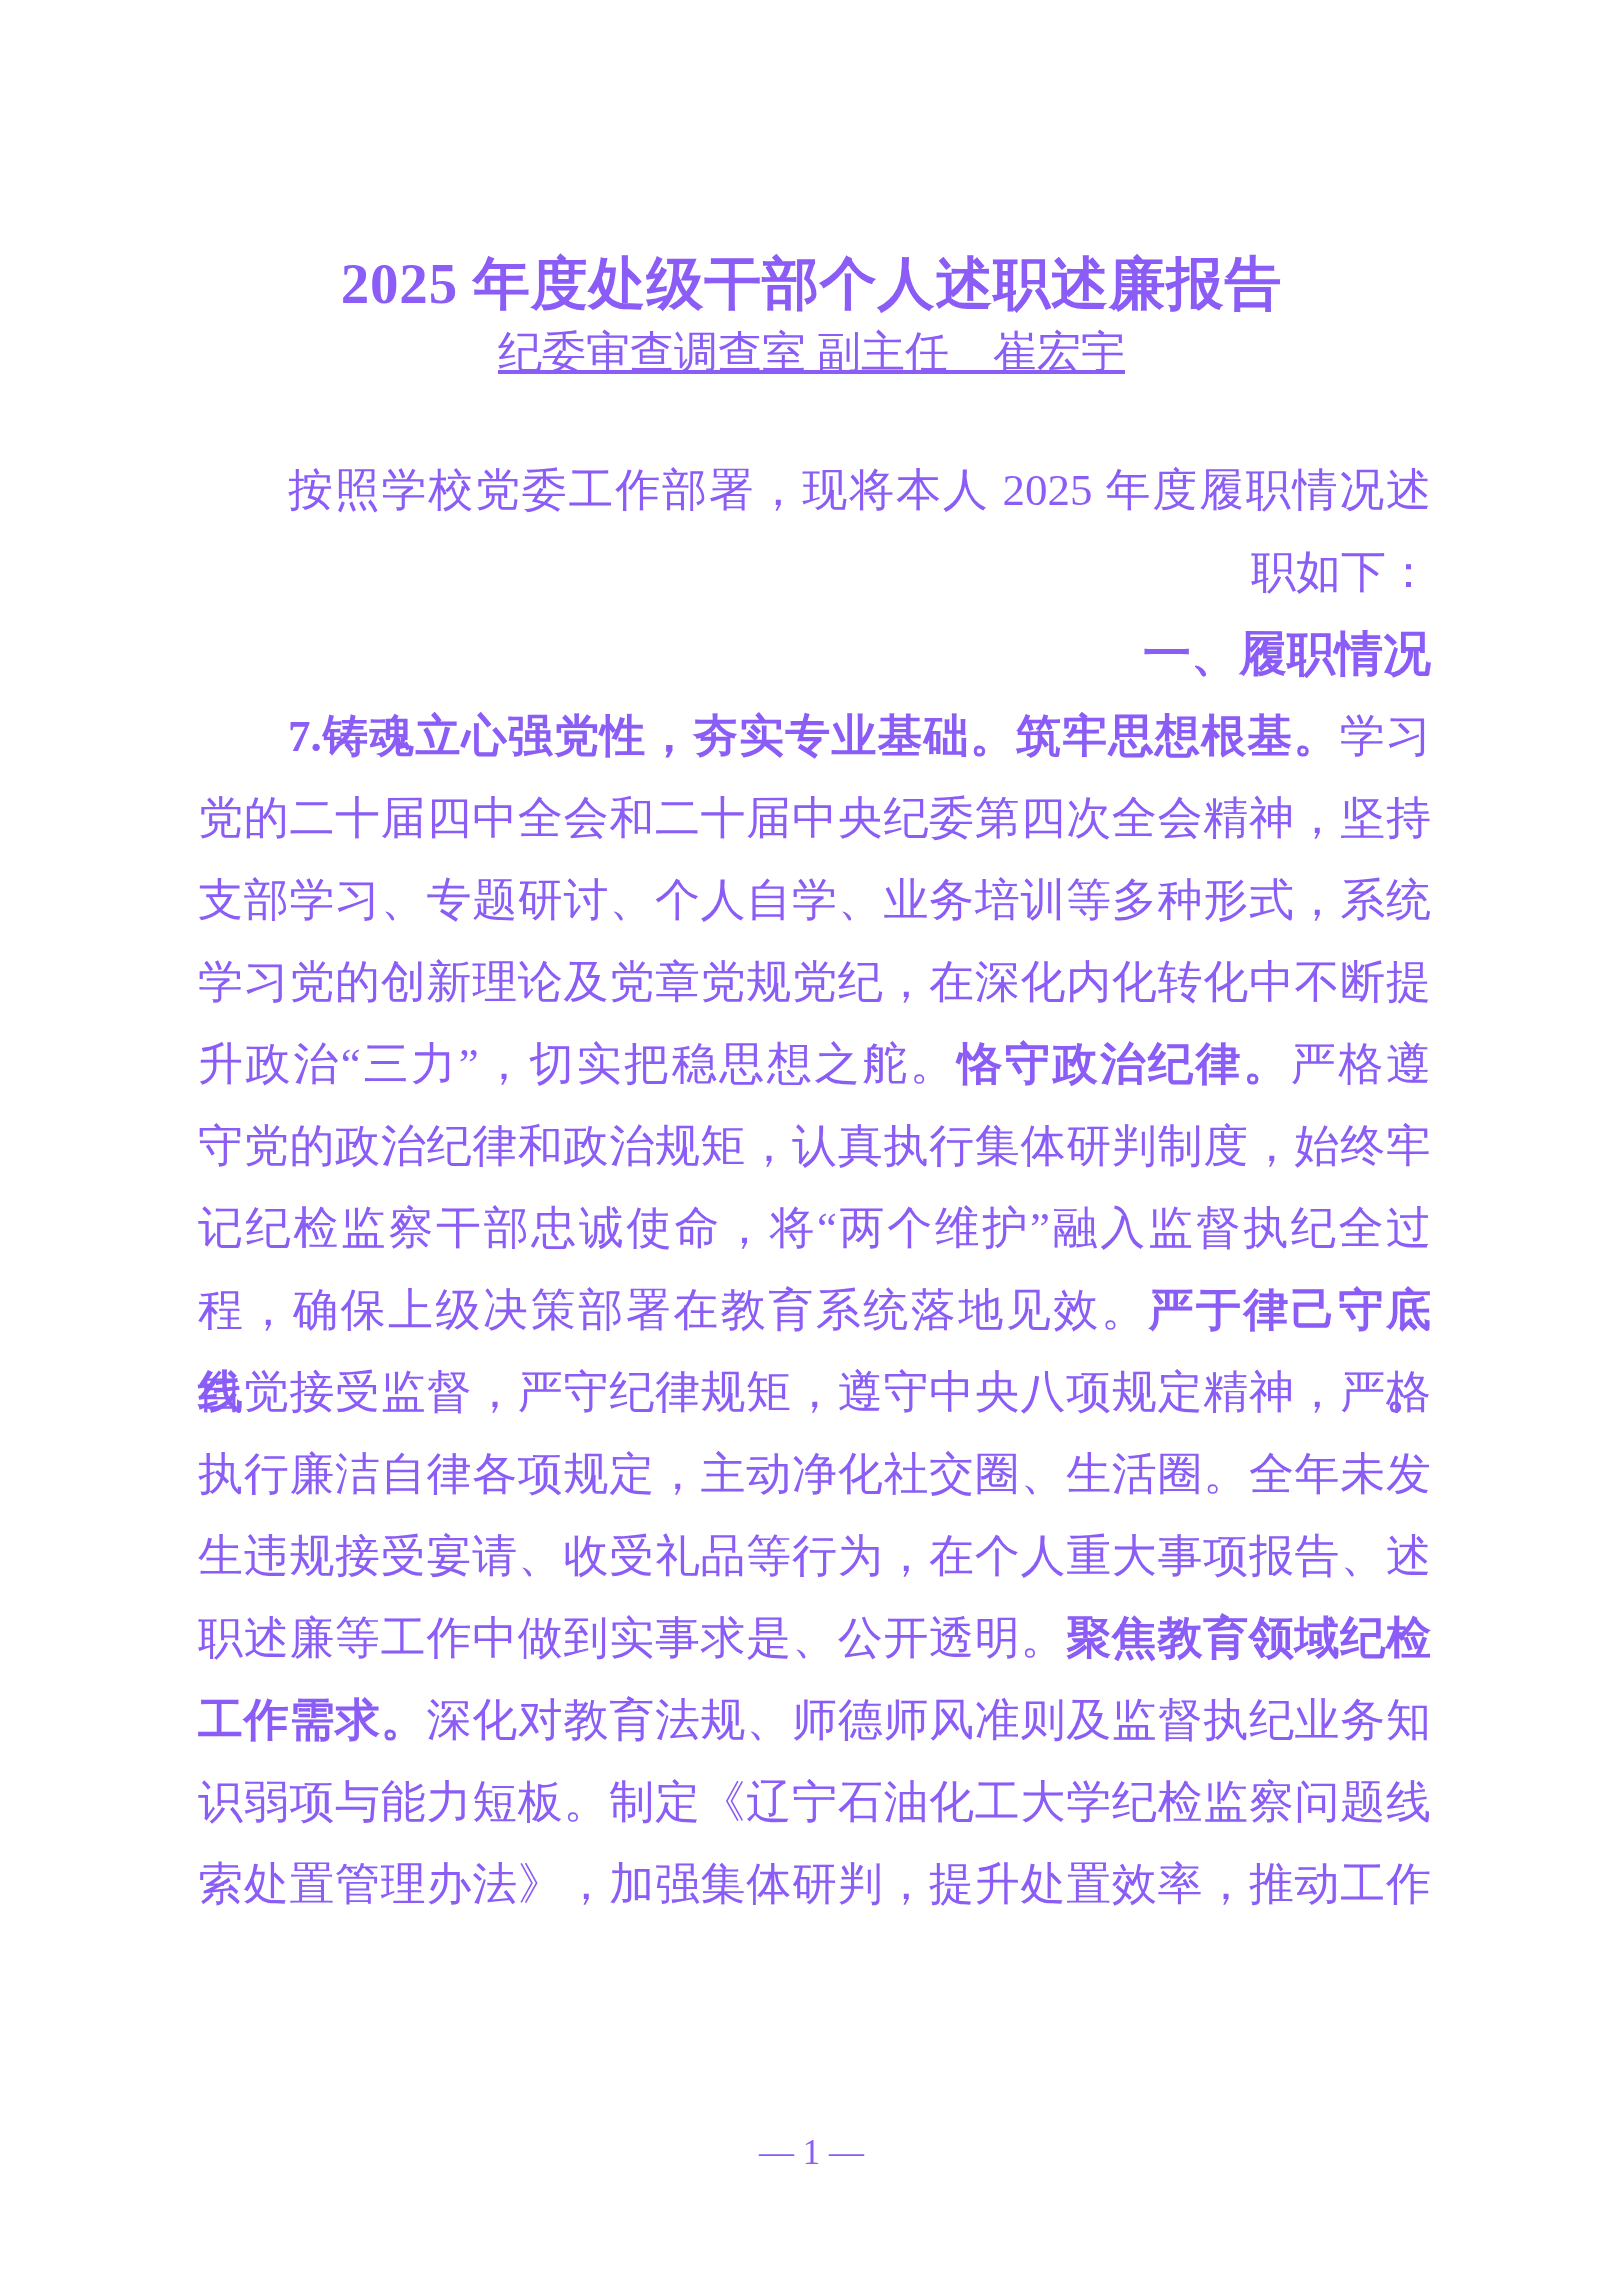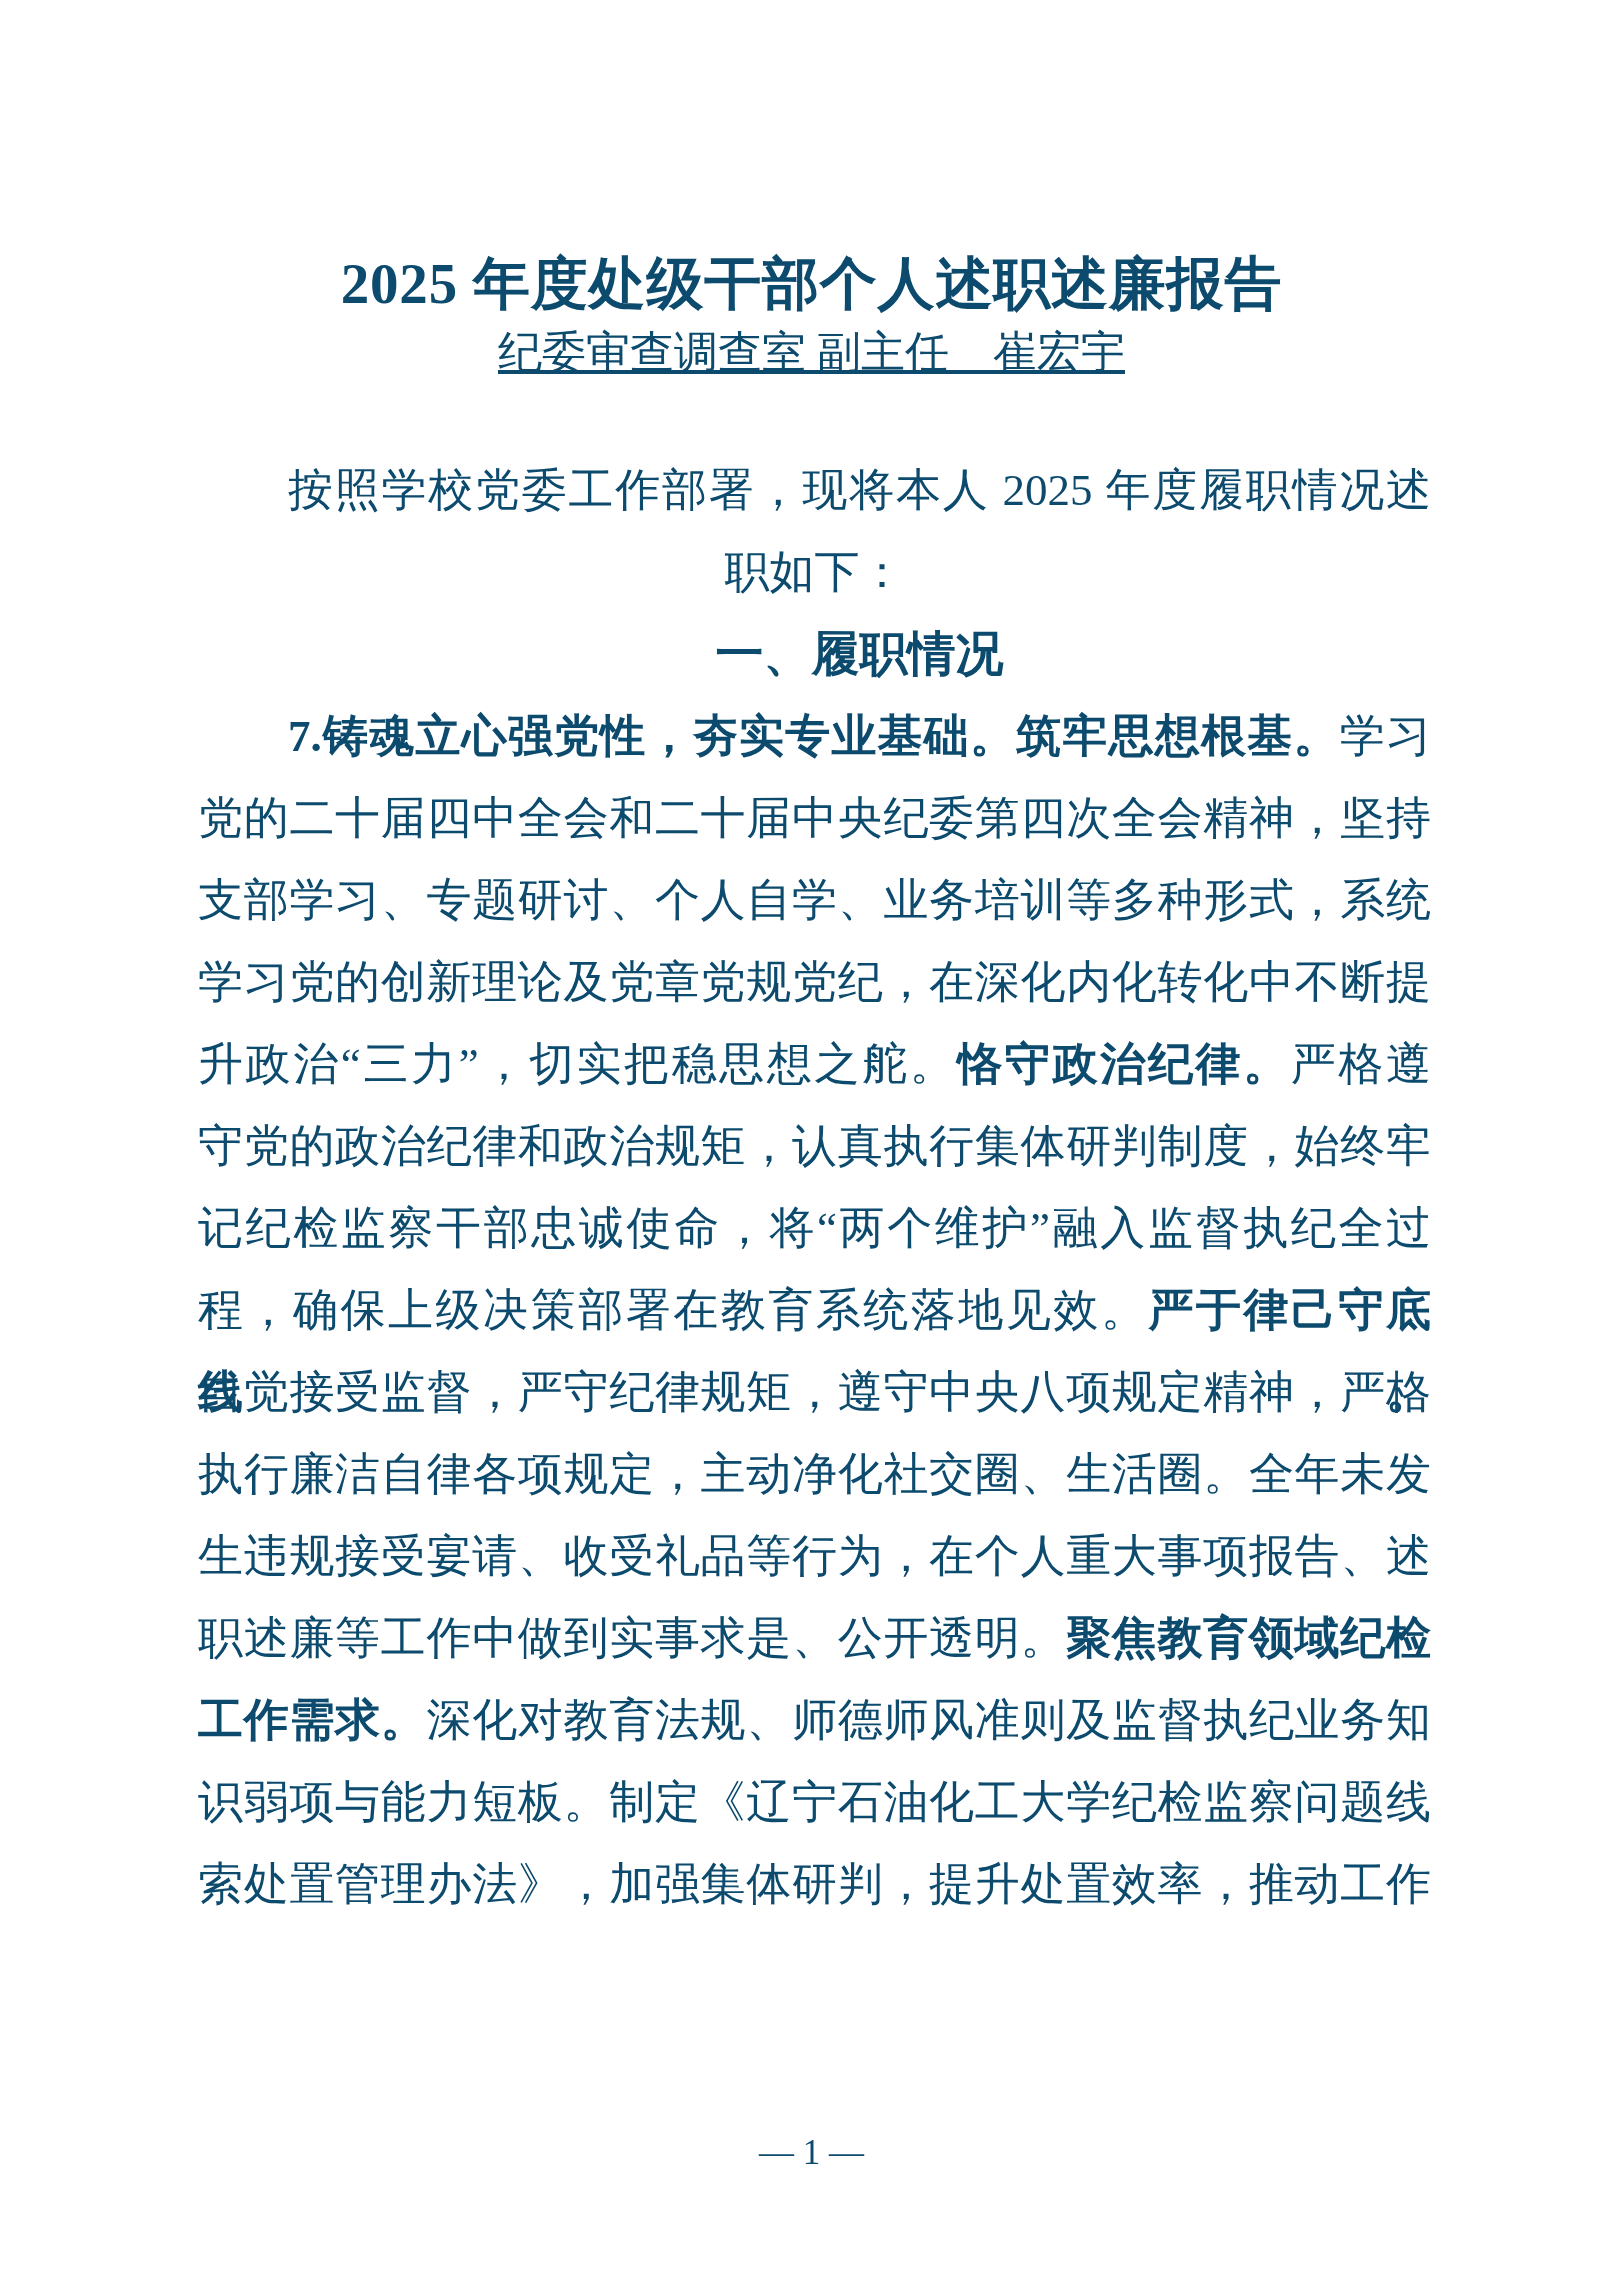--- a/index.html
+++ b/index.html
@@ -5,21 +5,21 @@
   html, body {
     margin: 0;
     padding: 0;
     background: #ffffff;
   }
   .page {
     position: relative;
     width: 1623px;
     height: 2295px;
     background: #ffffff;
-    color: #0c4a6e;
+    color: #8b5cf6;
     font-family: "Liberation Serif", "DejaVu Serif", serif;
     overflow: hidden;
     border-radius: 8px;
   }
   .doc-title {
     position: absolute;
     top: 247px;
     left: 0;
     width: 100%;
     text-align: center;
@@ -44,21 +44,21 @@
   .doc-body {
     position: absolute;
     top: 449px;
     left: 198px;
     width: 1233px;
   }
   .line {
     height: 82px;
     line-height: 82px;
     font-size: 45px;
-    text-align: center;
+    text-align: right;
   }
   .line.justify {
     text-align: justify;
     text-align-last: justify;
   }
   .line.indent {
     text-indent: 90px;
   }
   .line.heading {
     font-family: Liberation Serif, serif;

